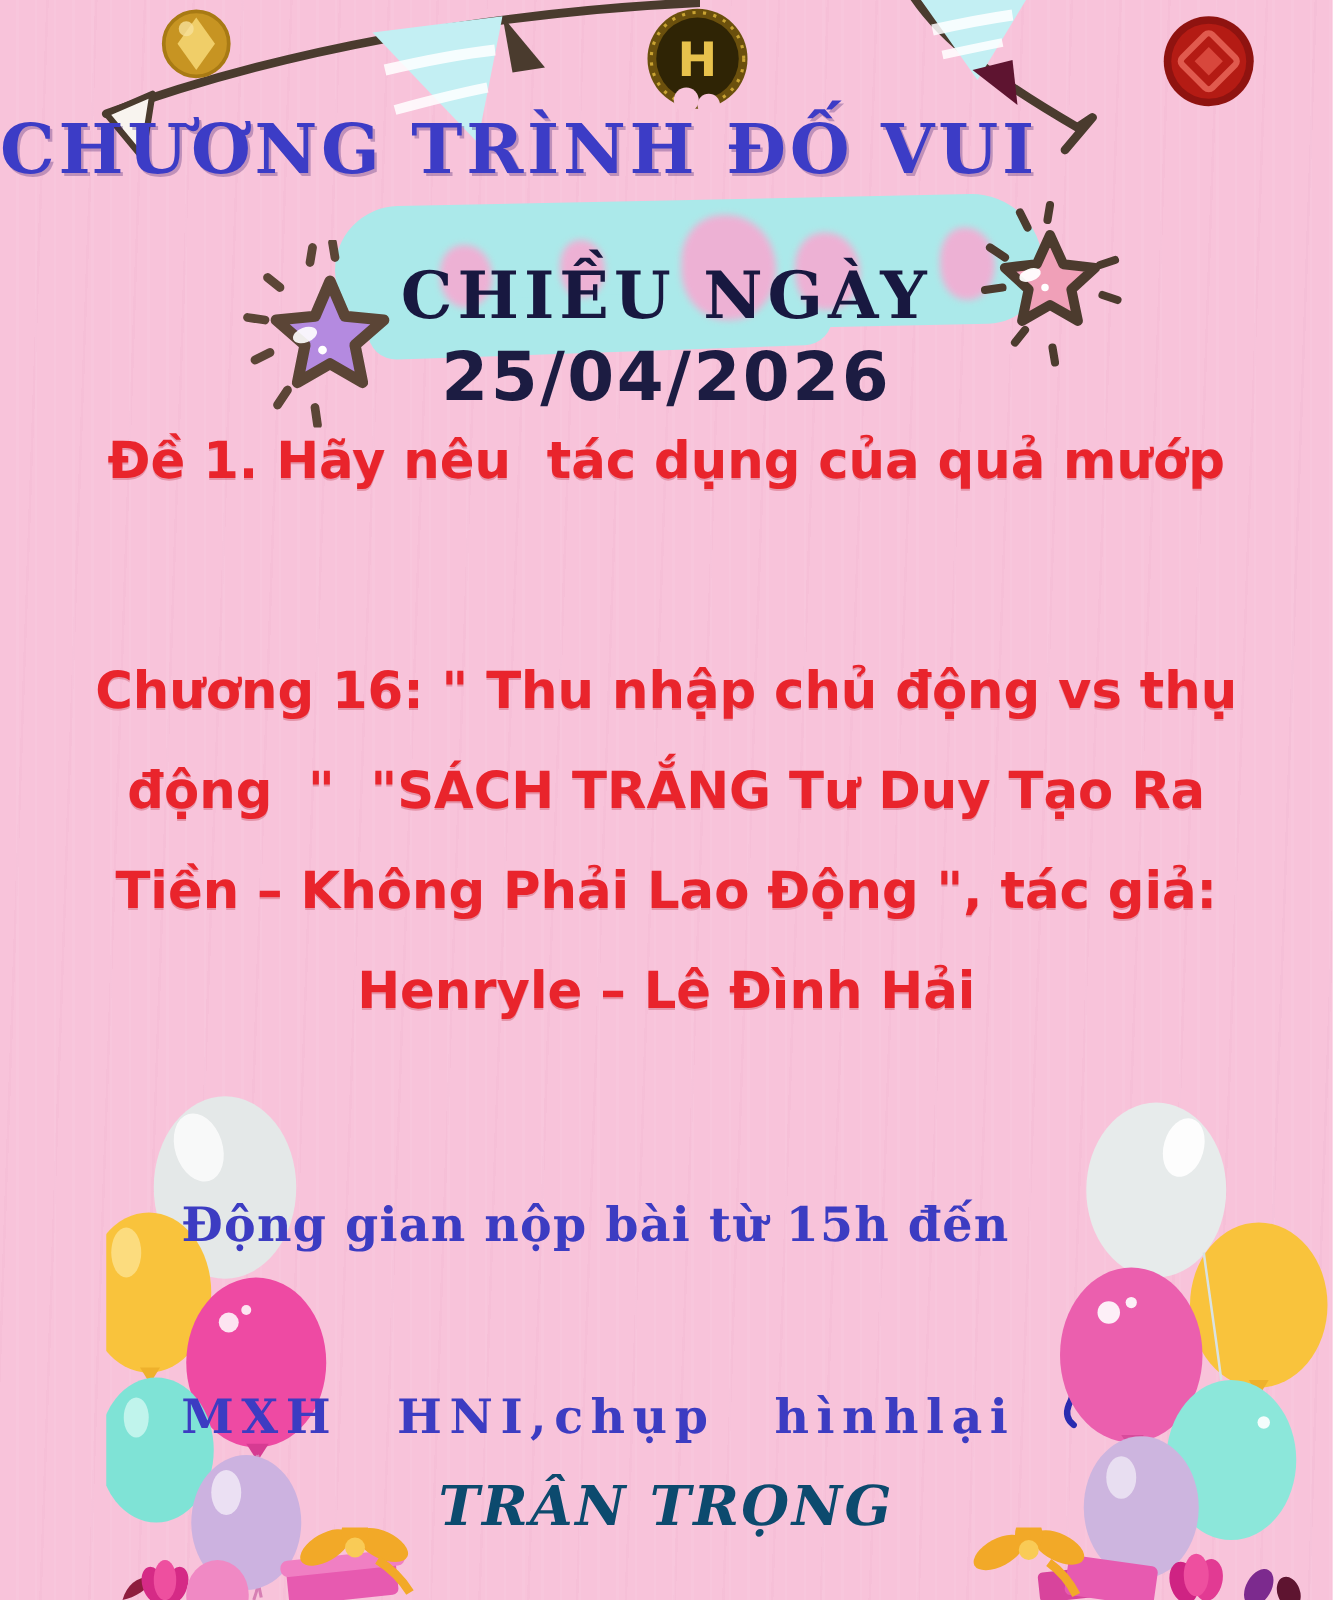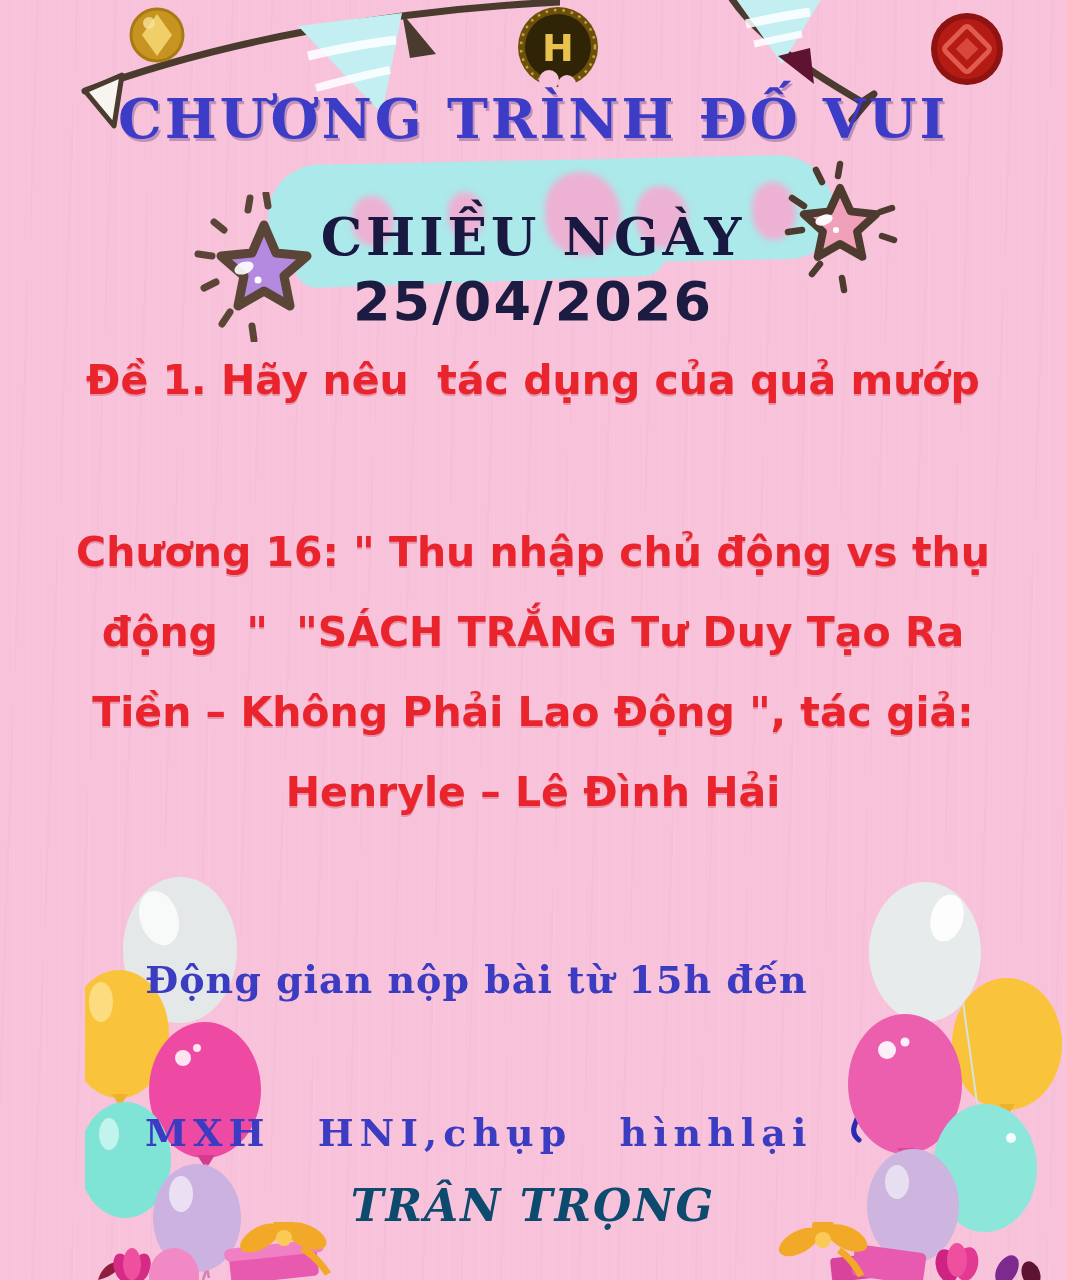--- a/index.html
+++ b/index.html
@@ -11,21 +11,21 @@
   .texture{
     position:absolute;inset:0;pointer-events:none;
     background:
       repeating-linear-gradient(90deg, rgba(255,255,255,0) 0 13px, rgba(255,255,255,.10) 13px 15px),
       repeating-linear-gradient(92deg, rgba(233,170,204,0) 0 37px, rgba(231,168,200,.25) 37px 39px);
     opacity:.55;
   }
   .dec{position:absolute;}
 
   .title{
-    position:absolute;top:86px;left:0;width:100%;text-align:center;
+    position:absolute;top:86px;left:0;width:100%;text-align:left;
     font-family:"DejaVu Serif",serif;font-weight:bold;font-size:55px;letter-spacing:3px;
     color:#3c3cc6;text-shadow:2px 3px 0 rgba(60,28,110,.30);
   }
   .band{
     position:absolute;left:268px;top:160px;width:566px;height:104px;
     background:#abe9ea;border-radius:58px 64px 50px 60px;transform:rotate(-1.2deg);
   }
   .band2{
     position:absolute;left:294px;top:236px;width:372px;height:46px;
     background:#abe9ea;border-radius:26px;transform:rotate(-2deg);
@@ -38,21 +38,21 @@
   }
   .date{
     position:absolute;top:270px;left:0;width:100%;text-align:center;
     font-weight:bold;font-size:54px;letter-spacing:2px;color:#1c1c42;
   }
   .red-line{
     position:absolute;left:0;width:100%;text-align:center;white-space:pre;
     color:#e9242c;font-weight:bold;font-size:41px;
     text-shadow:0 2px 0 rgba(170,12,26,.25);
   }
-  .rl1{top:356px}.rl2{top:450px}.rl3{top:528px}.rl4{top:608px}.rl5{top:688px}.rl6{top:768px}
+  .rl1{top:344px}.rl2{top:450px}.rl3{top:528px}.rl4{top:608px}.rl5{top:688px}.rl6{top:768px}
   .note{
     position:absolute;left:145px;top:852px;width:870px;
     font-family:"DejaVu Serif",serif;font-weight:bold;font-size:38px;line-height:51px;
     color:#3c3cc2;white-space:pre;
   }
   .note .n1,.note .n2{letter-spacing:1px;}
   .note .sp3{letter-spacing:6px;word-spacing:28px;}
   .closing{
     position:absolute;top:1180px;left:0;width:100%;text-align:center;
     font-family:"DejaVu Serif",serif;font-style:italic;font-weight:bold;font-size:44px;

